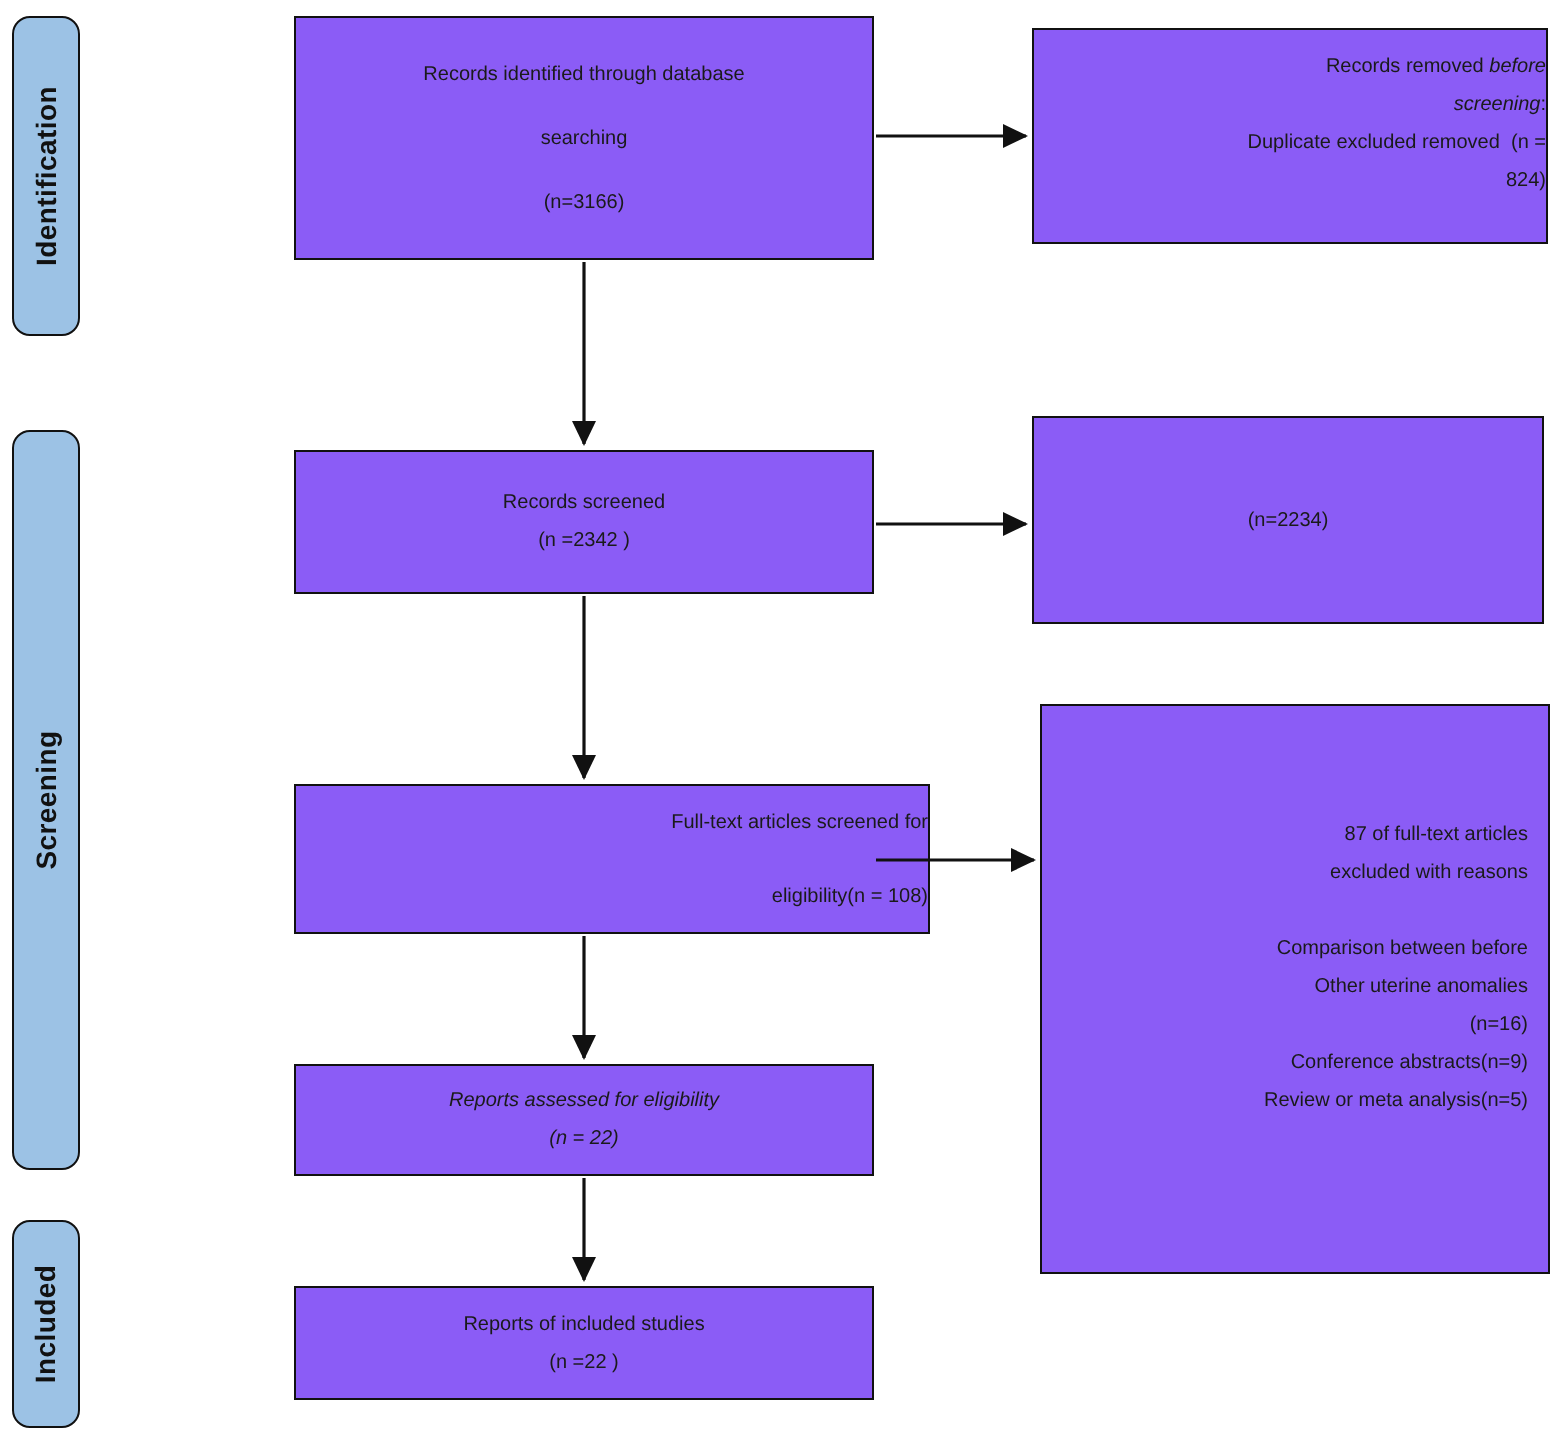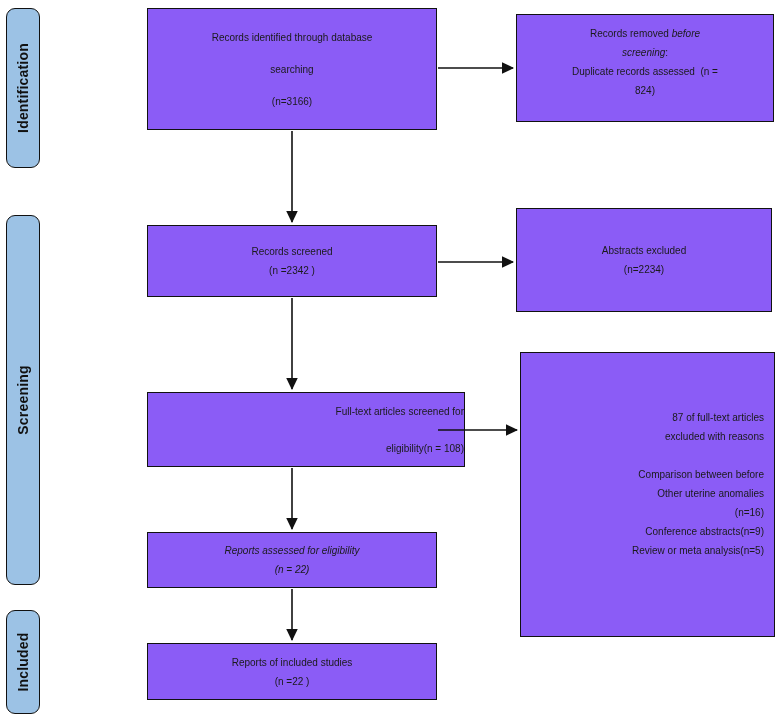--- a/index.html
+++ b/index.html
@@ -28,21 +28,21 @@
   .fbox{
     position:absolute;background:#8b5cf6;border:1.8px solid #111111;
     box-sizing:border-box;font-size:10px;line-height:19px;
   }
   .fbox .line{display:block;white-space:pre-wrap;min-height:19px;}
   .centered{display:flex;flex-direction:column;justify-content:center;text-align:center;}
 
   #box-identified{left:147px;top:8px;width:290px;height:122px;text-align:center;padding-top:13px;line-height:32px;}
   #box-identified .line{min-height:32px;}
 
-  #box-removed{left:516px;top:14px;width:258px;height:108px;text-align:center;padding-top:9px;}
+  #box-removed{left:516px;top:14px;width:258px;height:108px;text-align:right;padding-top:9px;}
 
   #box-screened{left:147px;top:225px;width:290px;height:72px;}
   #box-abstracts{left:516px;top:208px;width:256px;height:104px;}
 
   #box-fulltext{left:147px;top:392px;width:318px;height:75px;text-align:right;line-height:37px;}
   #box-fulltext .line{min-height:37px;}
 
   #box-reasons{left:520px;top:352px;width:255px;height:285px;text-align:right;padding:55px 10px 0 27px;}
 
   #box-assessed{left:147px;top:532px;width:290px;height:56px;font-style:italic;}
@@ -68,31 +68,30 @@
 
   <div class="fbox" id="box-identified">
     <span class="line">Records identified through database</span>
     <span class="line">searching</span>
     <span class="line">(n=3166)</span>
   </div>
 
   <div class="fbox" id="box-removed">
     <span class="line"><span>Records removed </span><i>before</i></span>
     <span class="line"><i>screening</i><span>:</span></span>
-    <span class="line">Duplicate records assessed  (n =</span>
+    <span class="line">Duplicate excluded removed  (n =</span>
     <span class="line">824)</span>
   </div>
 
   <div class="fbox centered" id="box-screened">
     <span class="line">Records screened</span>
     <span class="line">(n =2342 )</span>
   </div>
 
   <div class="fbox centered" id="box-abstracts">
-    <span class="line">Abstracts excluded</span>
     <span class="line">(n=2234)</span>
   </div>
 
   <div class="fbox centered" id="box-fulltext">
     <span class="line">Full-text articles screened for</span>
     <span class="line">eligibility(n = 108)</span>
   </div>
 
   <div class="fbox" id="box-reasons">
     <span class="line">87 of full-text articles</span>

